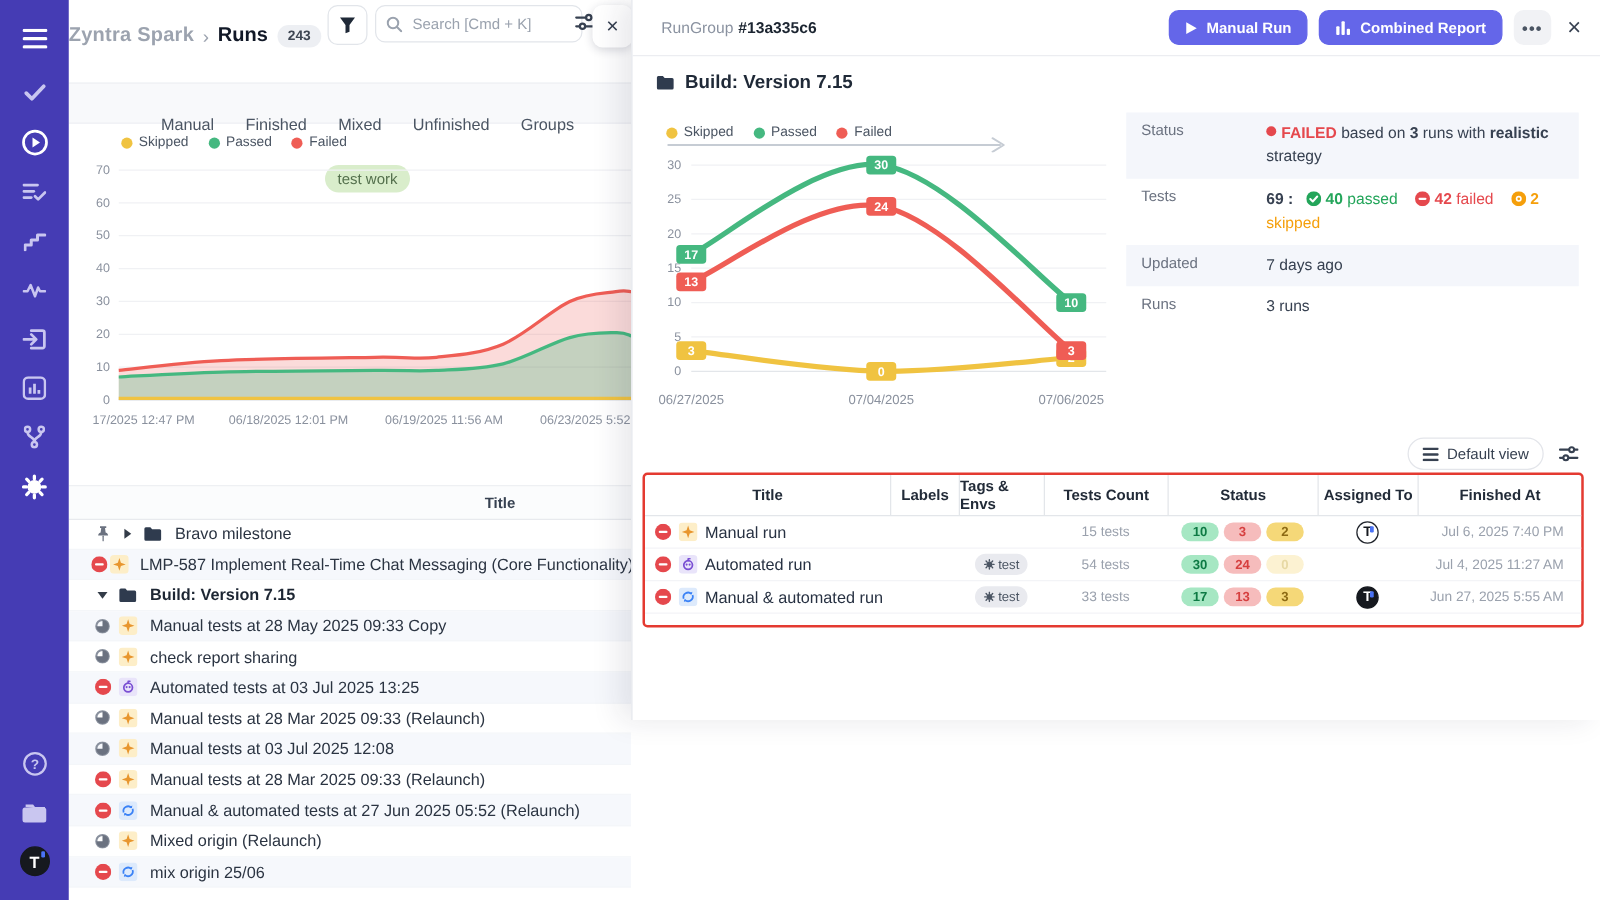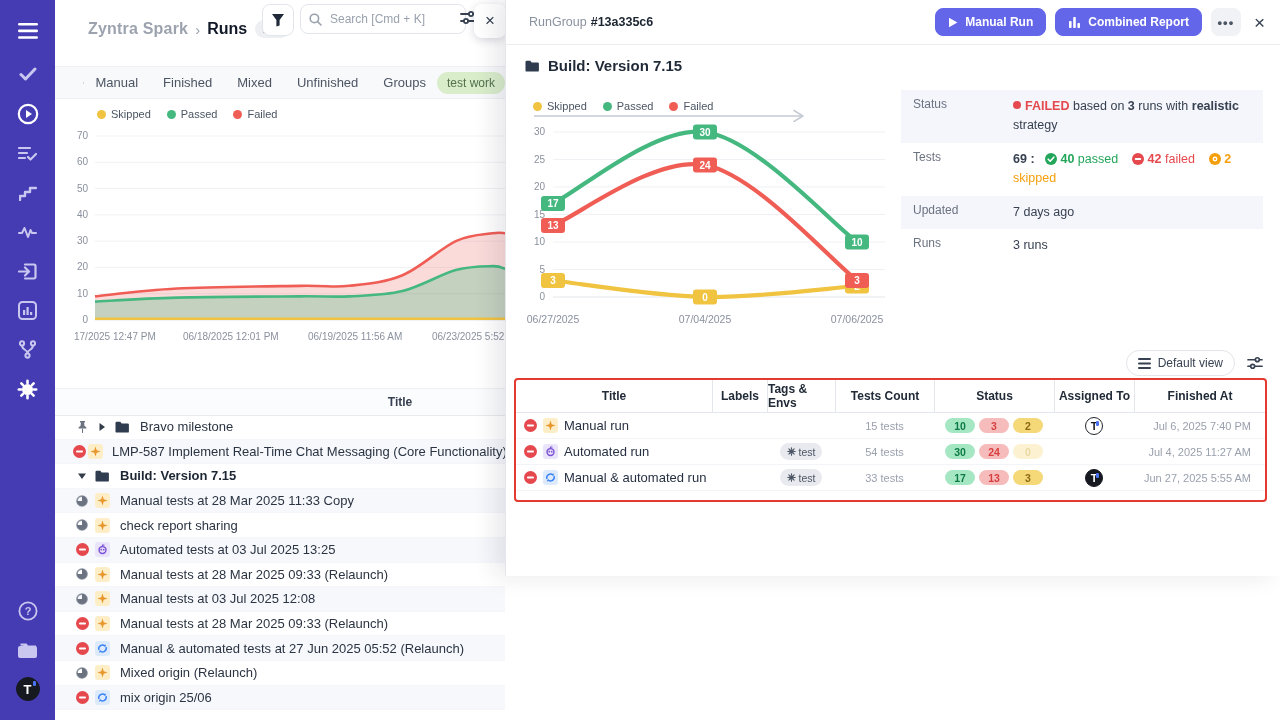--- a/index.html
+++ b/index.html
@@ -5,36 +5,36 @@
   html,body{margin:0;padding:0;background:#e9eaee;}
   .app{position:relative;width:1280px;height:720px;overflow:hidden;background:#fff;
        font-family:"Liberation Sans",sans-serif;color:#1f2937;}
   
   .sidebar{position:absolute;left:0;top:0;width:55px;height:720px;background:#453CB4;z-index:5;}
   .sb-icon{position:absolute;left:0;width:55px;height:34px;display:flex;align-items:center;justify-content:center;cursor:pointer;}
   .sb-icon svg{display:block;}
   
   .left-panel{position:absolute;left:55px;top:0;width:450px;height:720px;background:#fff;overflow:hidden;z-index:1;}
   .lp-header{position:absolute;left:0;top:10px;width:450px;height:38px;display:flex;align-items:center;}
-  .brand{margin-left:33px;font-size:16px;font-weight:bold;color:#9CA3AF;letter-spacing:.2px;}
+  .brand{font-size:16px;font-weight:bold;color:#9CA3AF;letter-spacing:.2px;}
   .crumb-sep{color:#9CA3AF;font-size:15px;margin:0 7px;}
   .section-title{font-size:16px;font-weight:bold;color:#111827;}
   .count-badge{margin-left:8px;background:#edeff3;color:#3f4754;font-size:11px;font-weight:bold;border-radius:9px;padding:3px 8px;}
   .funnel-btn{position:absolute;left:207px;top:4px;width:30px;height:30px;border:1px solid #e2e5ea;border-radius:8px;
               display:flex;align-items:center;justify-content:center;background:#fff;cursor:pointer;}
   .search-box{position:absolute;left:245px;top:4px;width:148px;height:28px;border:1px solid #e2e5ea;border-radius:8px;
               display:flex;align-items:center;background:#fff;padding:0 8px;}
   .search-box input{border:0;outline:0;width:110px;font-size:12px;color:#374151;margin-left:6px;font-family:"Liberation Sans",sans-serif;background:transparent;}
   .search-box input::placeholder{color:#9aa2ae;}
   .sliders-btn{position:absolute;left:405px;top:10px;cursor:pointer;}
   .close-card{position:absolute;left:419px;top:4px;width:32px;height:34px;background:#fff;border-radius:8px;
               box-shadow:0 2px 8px rgba(30,35,60,.18);display:flex;align-items:center;justify-content:center;
               font-size:17px;color:#374151;cursor:pointer;z-index:3;}
   .tabs-row{position:absolute;left:0;top:66px;width:450px;height:33px;background:#f8f9fb;border-top:1px solid #eef0f3;
-            border-bottom:1px solid #eef0f3;display:flex;align-items:center;gap:11px;padding-left:28px;box-sizing:border-box;}
+            border-bottom:1px solid #eef0f3;display:flex;align-items:center;gap:25px;padding-left:28px;box-sizing:border-box;flex-direction:column;}
   .tab{font-size:13px;color:#4b5563;cursor:pointer;white-space:nowrap;}
   .tab-chip{background:#d9edcb;color:#54704d;font-size:12px;border-radius:11px;padding:4px 10px;white-space:nowrap;cursor:pointer;}
   .legend{position:absolute;display:flex;gap:16px;align-items:center;}
   .legend-l{left:42px;top:108px;}
   .lg-item{display:flex;align-items:center;gap:5px;font-size:11px;color:#4b5563;cursor:pointer;}
   .lg-dot{width:9px;height:9px;border-radius:50%;}
   .xlab{position:absolute;font-size:10px;color:#8a919e;white-space:nowrap;}
   .list-head{position:absolute;left:0;top:388px;width:690px;height:26px;background:#fbfcfd;border-top:1px solid #eef0f3;
              border-bottom:1px solid #e8eaee;display:flex;align-items:center;}
   .list-head span{width:690px;text-align:center;font-size:12px;font-weight:bold;color:#374151;}
@@ -347,21 +347,21 @@
               <circle cx="7" cy="7" r="5.8" fill="none" stroke="#8a919e" stroke-width="2"></circle>
               <path d="M7 7 L7 1.2 A5.8 5.8 0 1 1 1.2 7 Z" fill="#6b7280"></path>
             </svg>
           </span>
           <span class="ric">
             <svg width="15" height="15" viewBox="0 0 16 16">
               <rect width="16" height="16" rx="3.5" fill="#fdeec8"></rect>
               <path d="M8 2.6 L9.3 6.7 L13.4 8 L9.3 9.3 L8 13.4 L6.7 9.3 L2.6 8 L6.7 6.7 Z" fill="#e8962e"></path>
             </svg>
           </span>
-          <span class="run-title">Manual tests at 28 Mar 2025 11:33 Copy</span>
+          <span class="run-title">Manual tests at 28 May 2025 09:33 Copy</span>
         </div>
         <div class="run-row">
           <span class="ric">
             <svg width="12" height="12" viewBox="0 0 14 14">
               <circle cx="7" cy="7" r="5.8" fill="none" stroke="#8a919e" stroke-width="2"></circle>
               <path d="M7 7 L7 1.2 A5.8 5.8 0 1 1 1.2 7 Z" fill="#6b7280"></path>
             </svg>
           </span>
           <span class="ric">
             <svg width="15" height="15" viewBox="0 0 16 16">

